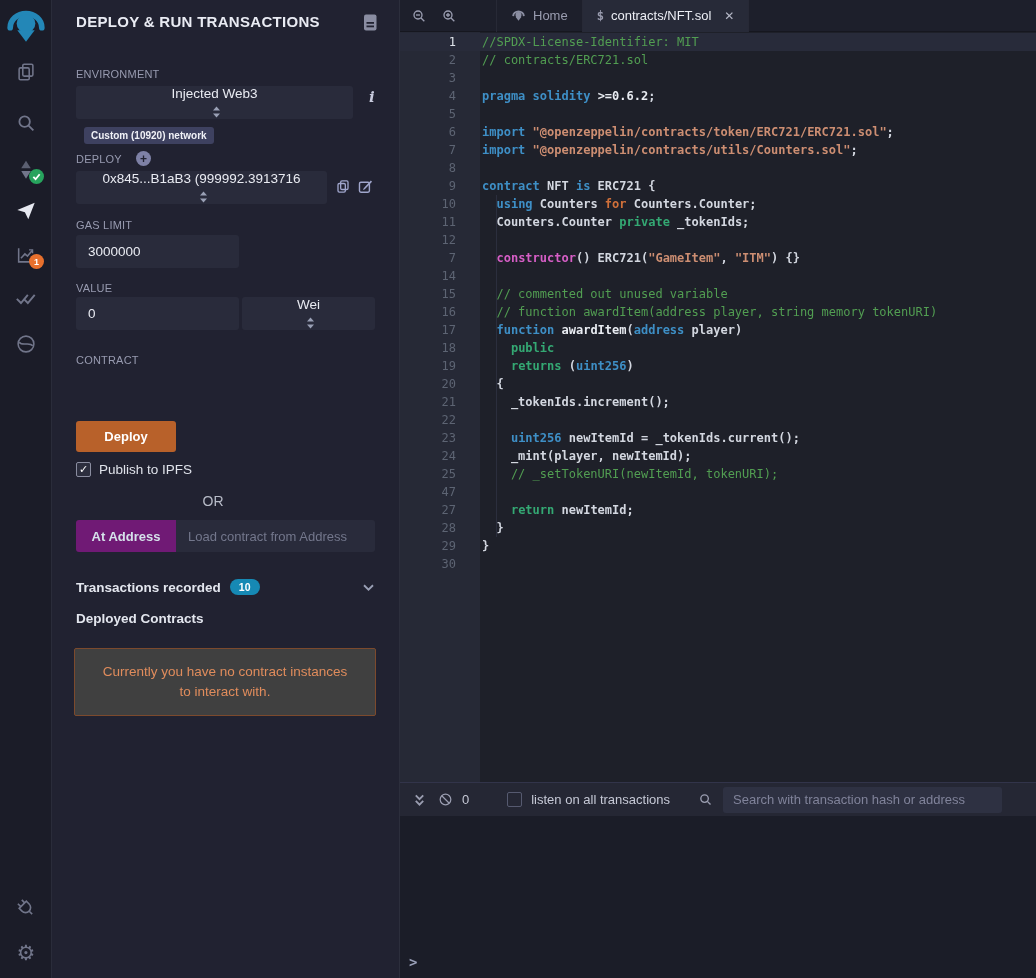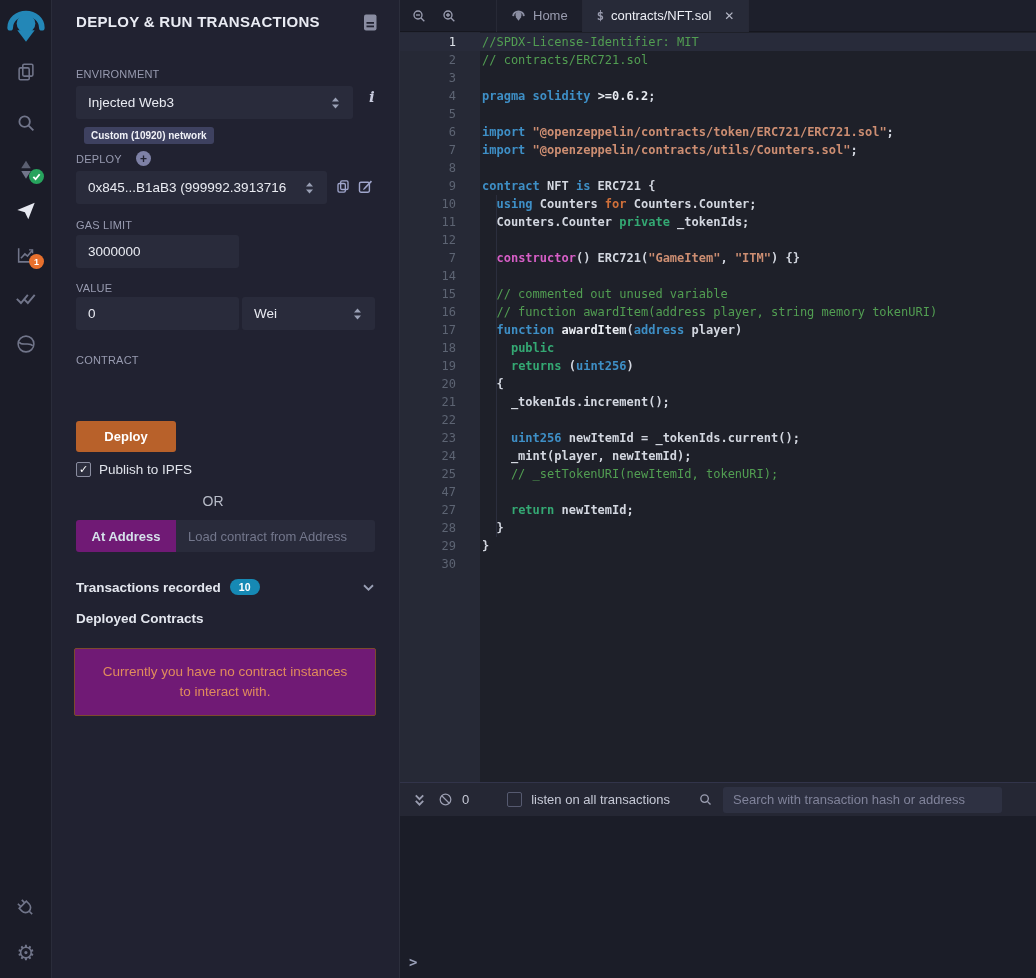--- a/index.html
+++ b/index.html
@@ -15,21 +15,21 @@
   .mini-badge { position:absolute; display:flex; align-items:center; justify-content:center; width:15px; height:15px; border-radius:50%; font-size:9px; font-weight:bold; color:#fff; }
   .badge-check { background:#27a35d; left:29px; top:169px; }
   .badge-num { background:#e8702d; left:29px; top:254px; }
   .gear-glyph { font-size:21px; color:#71758a; line-height:1; }
 
   
   .panel { position:absolute; left:52px; top:0; width:348px; height:978px; background:#212231; border-right:1px solid #2c2e3c; }
   .panel-title { position:absolute; left:24px; top:13px; font-size:15px; font-weight:bold; letter-spacing:.3px; color:#e9ebf3; }
   .book-icon { position:absolute; left:311px; top:14px; cursor:pointer; }
   .lbl { position:absolute; left:24px; font-size:11px; color:#989bb0; letter-spacing:.2px; }
-  .select, .tinput { position:absolute; height:33px; background:#292b3b; border:none; border-radius:3px; color:#e9ebf2; font-size:13.5px; font-family:"Liberation Sans",sans-serif; display:flex; align-items:center; padding:0 12px; cursor:pointer; }
+  .select, .tinput { position:absolute; height:33px; background:#292b3b; border:none; border-radius:3px; color:#e9ebf2; font-size:13.5px; font-family:"Liberation Sans",sans-serif; display:flex; align-items:center; padding:0 12px; cursor:pointer;flex-direction:column; }
   .tinput { cursor:text; }
   input.tinput { display:block; line-height:33px; }
   input.tinput::placeholder { color:#73778c; }
   .select .sel-text { flex:1; white-space:nowrap; overflow:hidden; }
   .carets { flex:none; margin-left:4px; }
   .net-badge { position:absolute; left:32px; top:127px; background:#3e4160; color:#f0f1f7; font-size:10px; font-weight:bold; padding:3px 7px; border-radius:3px; }
   .info-glyph { position:absolute; left:317px; top:88px; font-family:"DejaVu Serif",serif; font-style:italic; font-weight:bold; font-size:15px; color:#c8cbdd; cursor:pointer; }
   .plus-circle { position:absolute; left:84px; top:151px; width:15px; height:15px; border-radius:50%; background:#7e81a6; color:#212231; font-size:12px; font-weight:bold; display:flex; align-items:center; justify-content:center; cursor:pointer; }
   .icon-btn { position:absolute; cursor:pointer; }
   .deploy-btn { position:absolute; left:24px; top:421px; width:100px; height:31px; background:#b8612a; border:none; border-radius:3px; color:#fff; font-size:13px; font-weight:bold; font-family:"Liberation Sans",sans-serif; cursor:pointer; }
@@ -37,21 +37,21 @@
   .ipfs-row { position:absolute; left:24px; top:462px; display:flex; align-items:center; gap:8px; }
   .ipfs-row .cb-label { font-size:13.5px; color:#dfe2ea; }
   .or-row { position:absolute; left:0; right:25px; top:493px; text-align:center; font-size:14px; color:#b8bcc8; }
   .ataddr-btn { position:absolute; left:24px; top:520px; width:100px; height:32px; background:#701a75; border:none; border-radius:3px 0 0 3px; color:#d5e2ea; font-size:13px; font-weight:bold; font-family:"Liberation Sans",sans-serif; cursor:pointer; }
   .ataddr-input { left:124px; top:520px; width:199px; height:32px; border-radius:0 3px 3px 0; font-size:13px; }
   .tx-row { position:absolute; left:24px; right:24px; top:578px; display:flex; align-items:center; gap:9px; }
   .tx-label, .deployed-label { font-size:13.5px; font-weight:bold; color:#e3e6ee; }
   .count-badge { background:#1689b4; color:#fff; font-size:10.5px; font-weight:bold; padding:2px 9px; border-radius:9px; }
   .tx-chevron { margin-left:auto; cursor:pointer; }
   .deployed-label { position:absolute; left:24px; top:611px; }
-  .alert { position:absolute; left:22px; top:648px; width:302px; height:68px; background:#701a75; border:1px solid #7c4a2d; border-radius:2px; color:#e08c5c; font-size:13.5px; line-height:1.5; text-align:center; display:flex; align-items:center; justify-content:center; padding:24px 26px; }
+  .alert { position:absolute; left:22px; top:648px; width:302px; height:68px; background:#404040; border:1px solid #7c4a2d; border-radius:2px; color:#e08c5c; font-size:13.5px; line-height:1.5; text-align:center; display:flex; align-items:center; justify-content:center; padding:24px 26px; }
 
   
   .main { position:absolute; left:400px; top:0; width:636px; height:736px; background:#1e2029; }
   .tabbar { position:absolute; left:0; top:0; width:636px; height:32px; background:#1d1f2b; border-bottom:1px solid #16171f; display:flex; align-items:center; }
   .zoombtn { width:30px; height:32px; display:flex; align-items:center; justify-content:center; cursor:pointer; }
   .zoombtn:first-child { margin-left:4px; }
   .tab { height:32px; display:flex; align-items:center; gap:7px; padding:0 14px; font-size:13px; color:#9a9db0; border-right:1px solid #272936; cursor:pointer; }
   .tab.first { border-left:1px solid #272936; margin-left:32px; }
   .tab.active { background:#272a38; color:#eceef5; }
   .tab .close { font-size:12px; color:#b6b9c8; margin-left:6px; }

